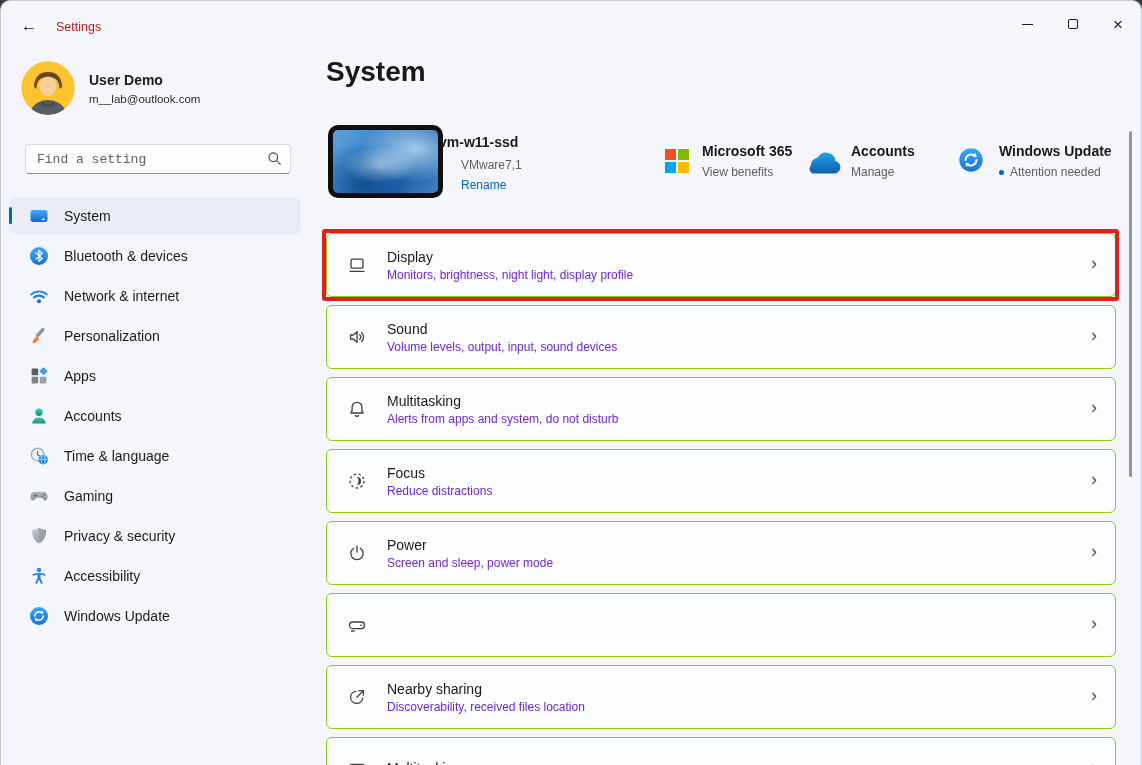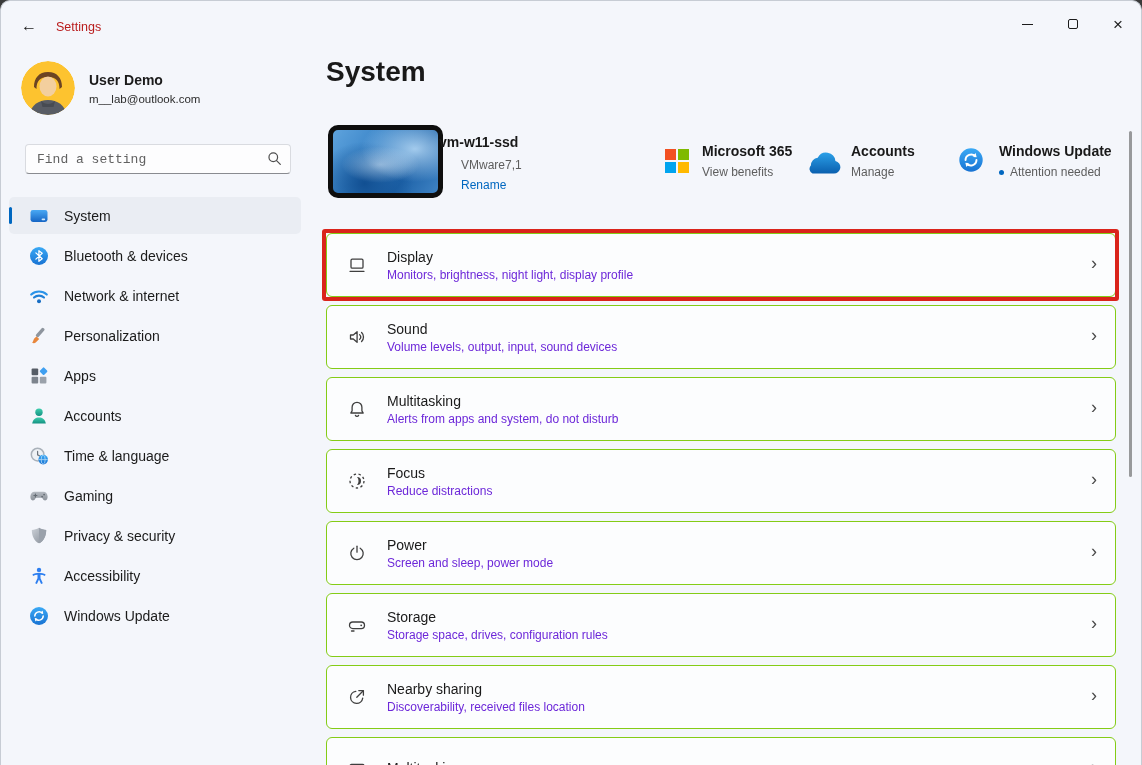--- a/index.html
+++ b/index.html
@@ -361,24 +361,20 @@
       </div>
       <span class="row-chevron">›</span>
     </div>
 
     <div class="setting-row">
       <svg class="row-icon" viewBox="0 0 24 24">
         <rect x="4.5" y="9" width="15" height="6.6" rx="3.3" fill="none" stroke="#3f3f3f" stroke-width="1.3"></rect>
         <path d="M6.5 18h2.5" stroke="#3f3f3f" stroke-width="1.3" stroke-linecap="round"></path>
         <circle cx="16.2" cy="12.3" r=".9" fill="#3f3f3f"></circle>
       </svg>
-      <div class="row-text">
-        <span class="row-title">Storage</span>
-        <span class="row-sub">Storage space, drives, configuration rules</span>
-      </div>
       <span class="row-chevron">›</span>
     </div>
 
     <div class="setting-row">
       <svg class="row-icon" viewBox="0 0 24 24">
         <path d="M10.8 6.3a6.1 6.1 0 1 0 6.9 6.9" fill="none" stroke="#3f3f3f" stroke-width="1.3" stroke-linecap="round"></path>
         <path d="M11.8 12.2l6.2-6.2" fill="none" stroke="#3f3f3f" stroke-width="1.3" stroke-linecap="round"></path>
         <path d="M13.8 5.6h4.6v4.6" fill="none" stroke="#3f3f3f" stroke-width="1.3" stroke-linecap="round" stroke-linejoin="round"></path>
       </svg>
       <div class="row-text">

